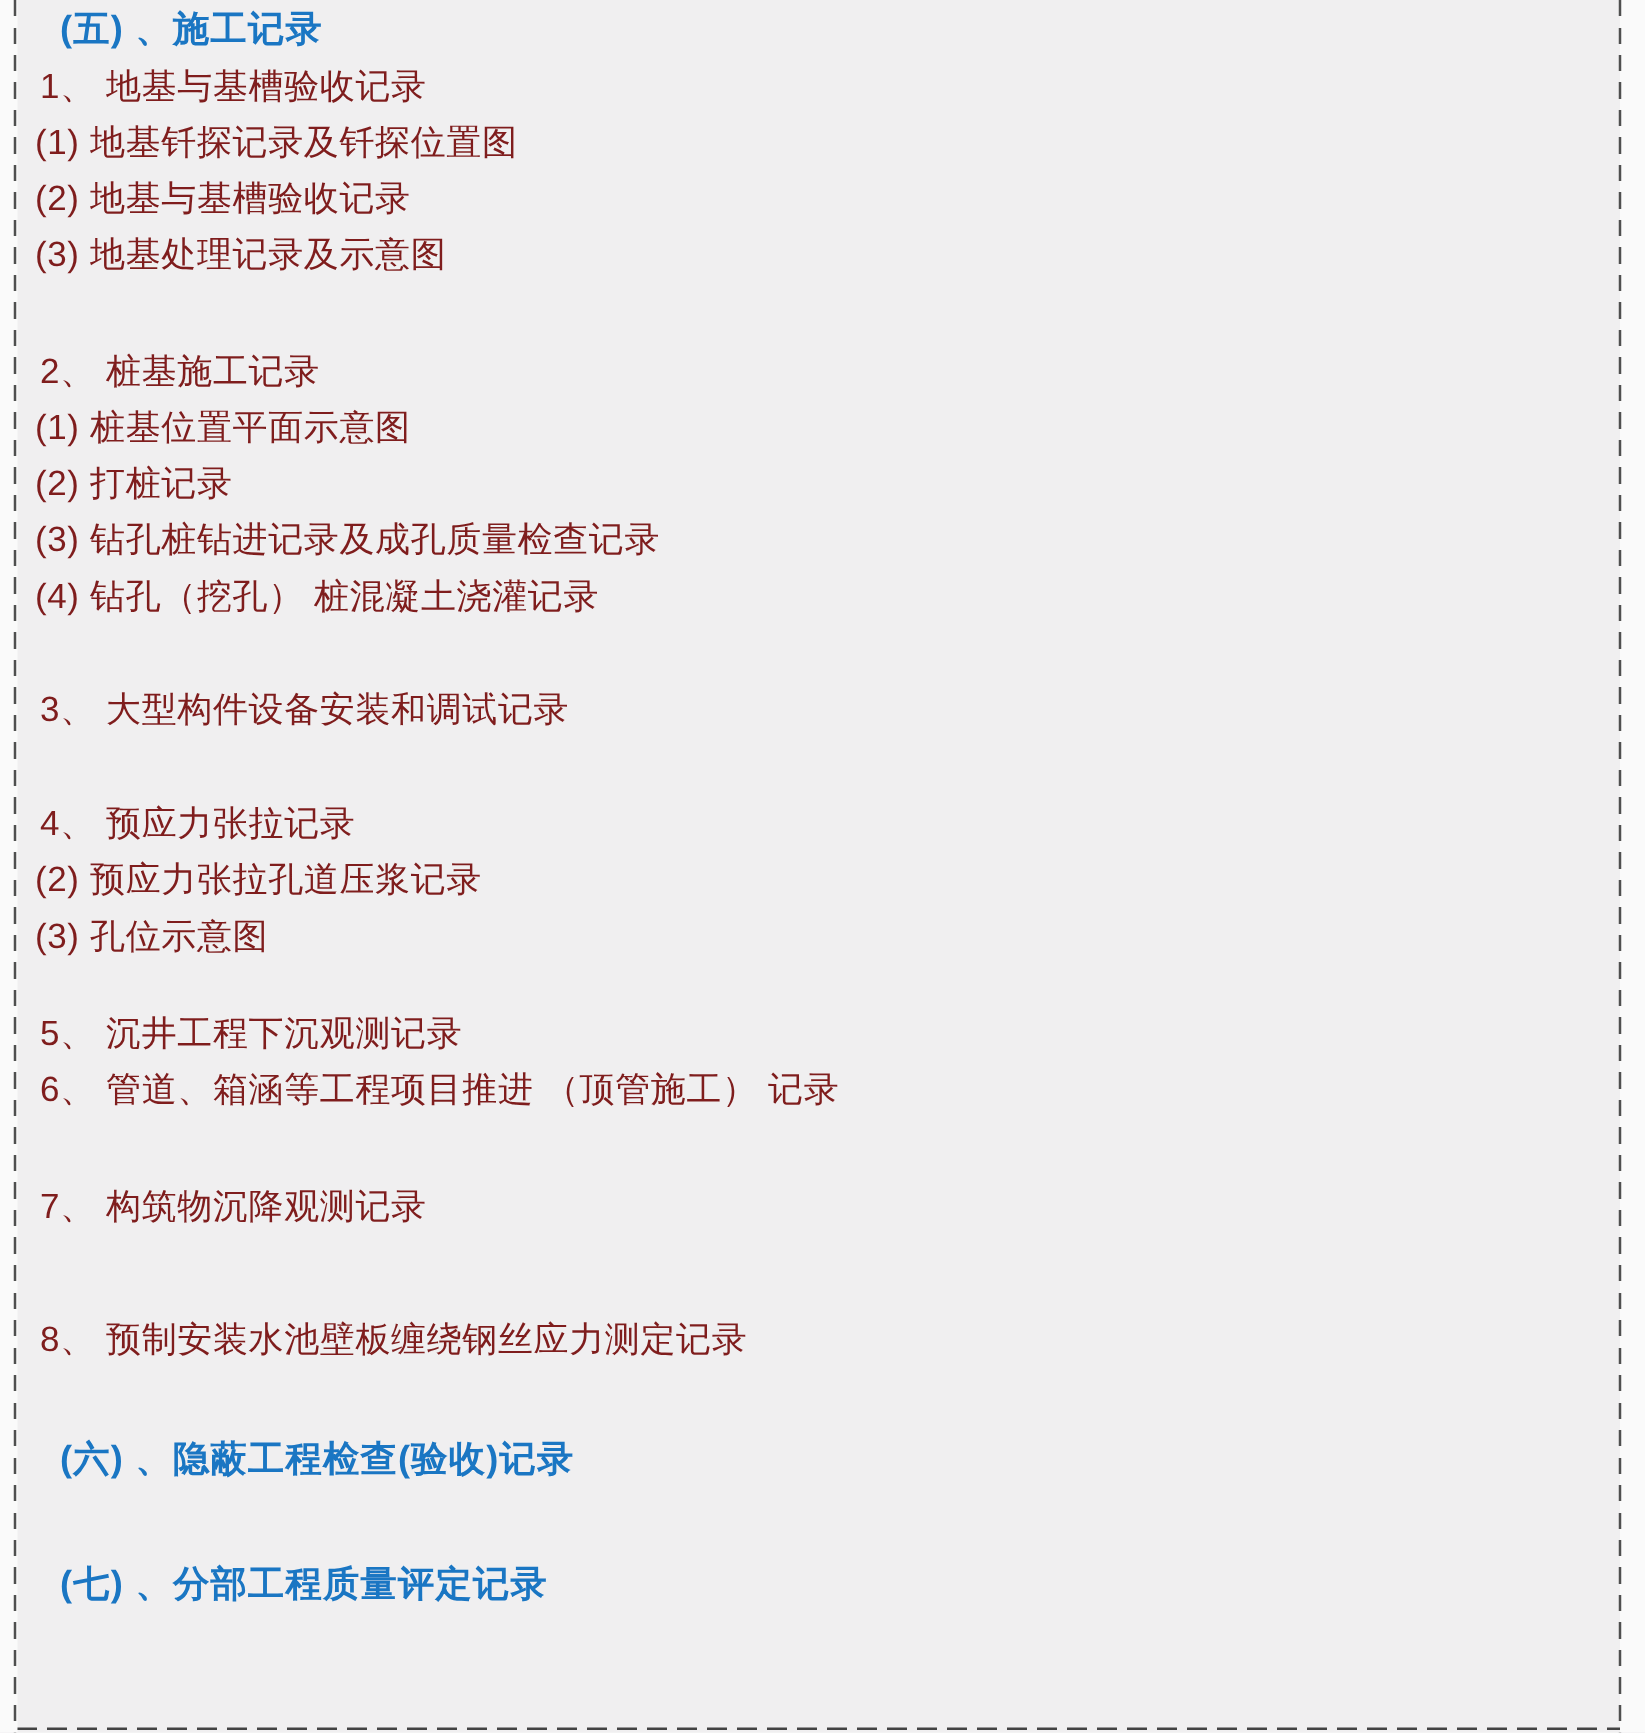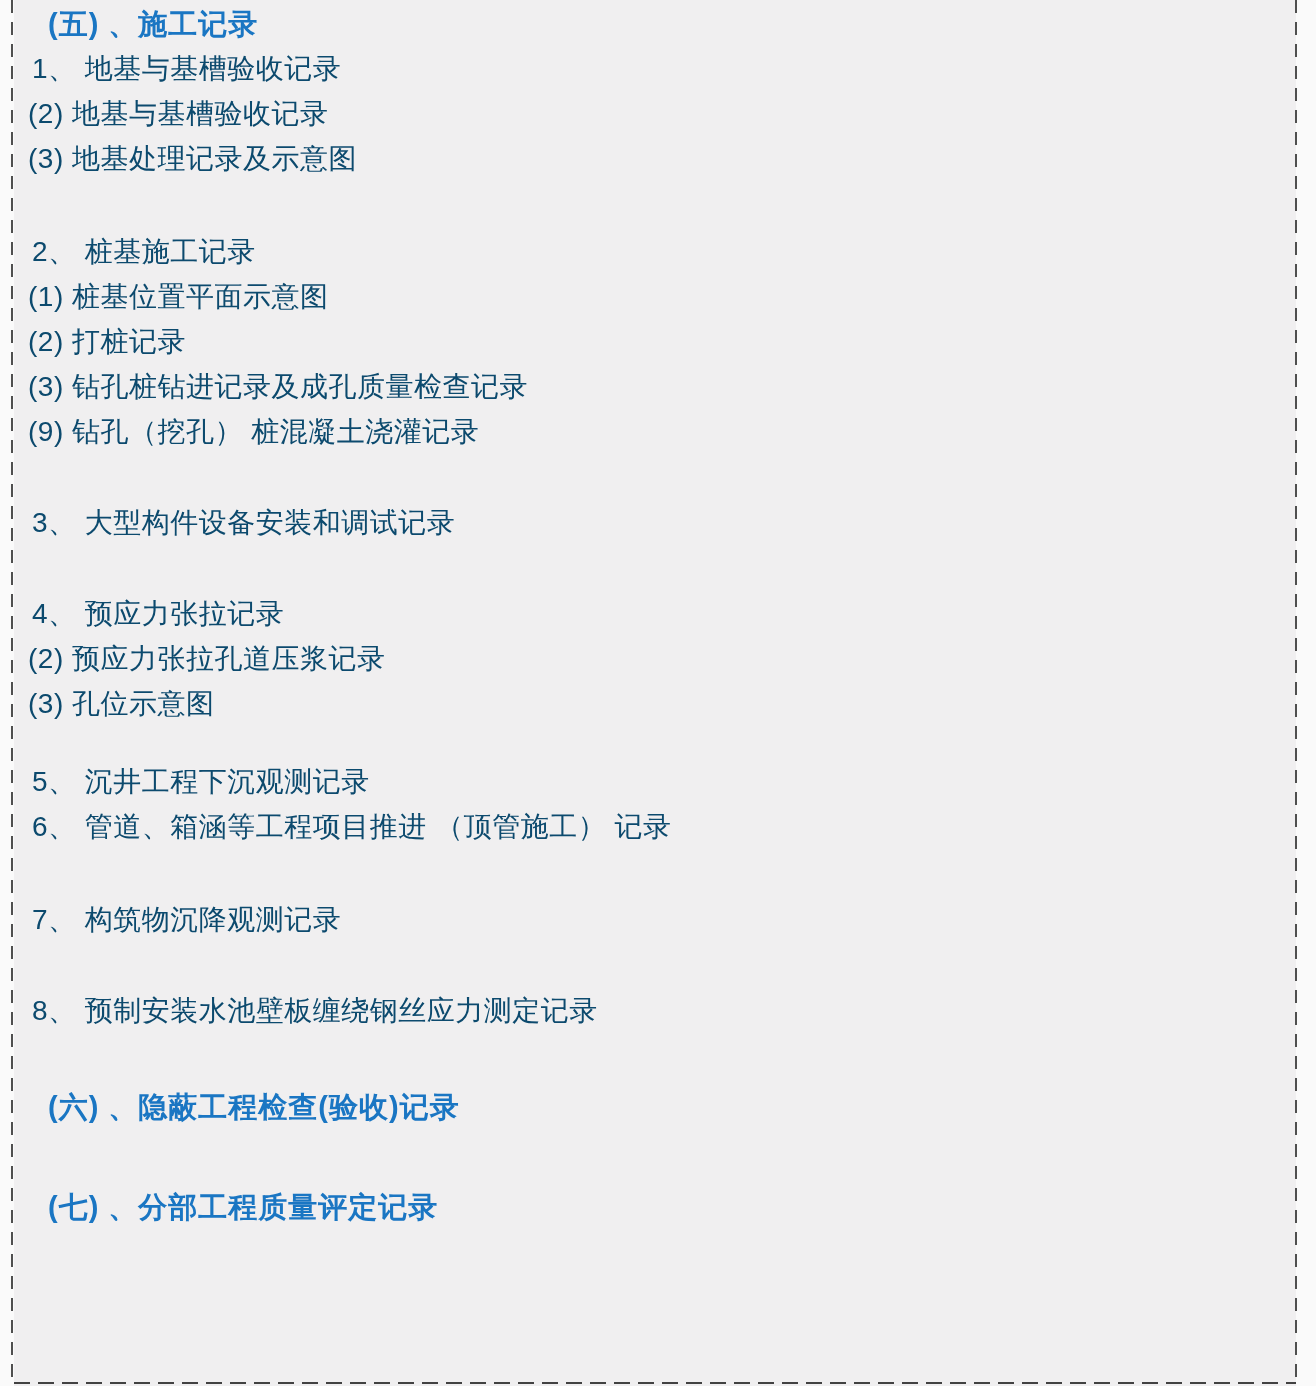--- a/index.html
+++ b/index.html
@@ -27,21 +27,21 @@
     background: repeating-linear-gradient(to right, #424242 0 16px, rgba(0,0,0,0) 16px 24px);
   }
   .content {
     position: absolute;
     left: 4px; top: 0;
     width: 1282px;
   }
   .line {
     font-size: 28px;
     line-height: 45px;
-    color: #0c4a6e;
+    color: #7f1d1d;
     padding-left: 28px;
     letter-spacing: 0.5px;
     white-space: nowrap;
   }
   .sub { padding-left: 24px; }
   .head {
     font-size: 29px;
     line-height: 44px;
     font-weight: 700;
     color: #1a76c3;
@@ -53,30 +53,31 @@
 <body>
 
 <div class="sheet"></div>
 <div class="dash-v dash-left"></div>
 <div class="dash-v dash-right"></div>
 <div class="dash-bottom"></div>
 
 <div class="content">
   <div class="line head" style="margin-top:2px">(五) 、施工记录</div>
   <div class="line">1、 地基与基槽验收记录</div>
+  <div class="line sub">(1) 地基钎探记录及钎探位置图</div>
   <div class="line sub">(2) 地基与基槽验收记录</div>
   <div class="line sub">(3) 地基处理记录及示意图</div>
   <div class="line" style="margin-top:48px">2、 桩基施工记录</div>
   <div class="line sub">(1) 桩基位置平面示意图</div>
   <div class="line sub">(2) 打桩记录</div>
   <div class="line sub">(3) 钻孔桩钻进记录及成孔质量检查记录</div>
-  <div class="line sub">(9) 钻孔（挖孔） 桩混凝土浇灌记录</div>
+  <div class="line sub">(4) 钻孔（挖孔） 桩混凝土浇灌记录</div>
   <div class="line" style="margin-top:46px">3、 大型构件设备安装和调试记录</div>
   <div class="line" style="margin-top:46px">4、 预应力张拉记录</div>
   <div class="line sub">(2) 预应力张拉孔道压浆记录</div>
   <div class="line sub">(3) 孔位示意图</div>
   <div class="line" style="margin-top:33px">5、 沉井工程下沉观测记录</div>
   <div class="line" style="">6、 管道、箱涵等工程项目推进 （顶管施工） 记录</div>
   <div class="line" style="margin-top:48px">7、 构筑物沉降观测记录</div>
-  <div class="line" style="margin-top:46px">8、 预制安装水池壁板缠绕钢丝应力测定记录</div>
+  <div class="line" style="margin-top:62px">8、 预制安装水池壁板缠绕钢丝应力测定记录</div>
   <div class="line head" style="margin-top:52px">(六) 、隐蔽工程检查(验收)记录</div>
   <div class="line head" style="margin-top:56px">(七) 、分部工程质量评定记录</div>
 </div>
 
 </body></html>

